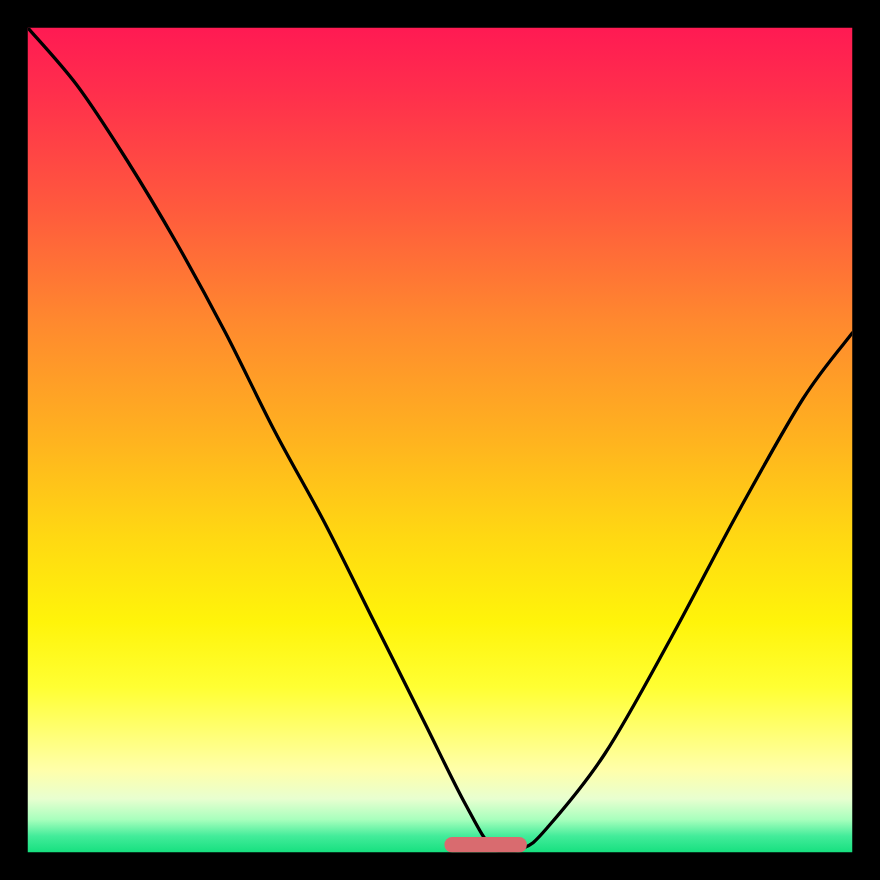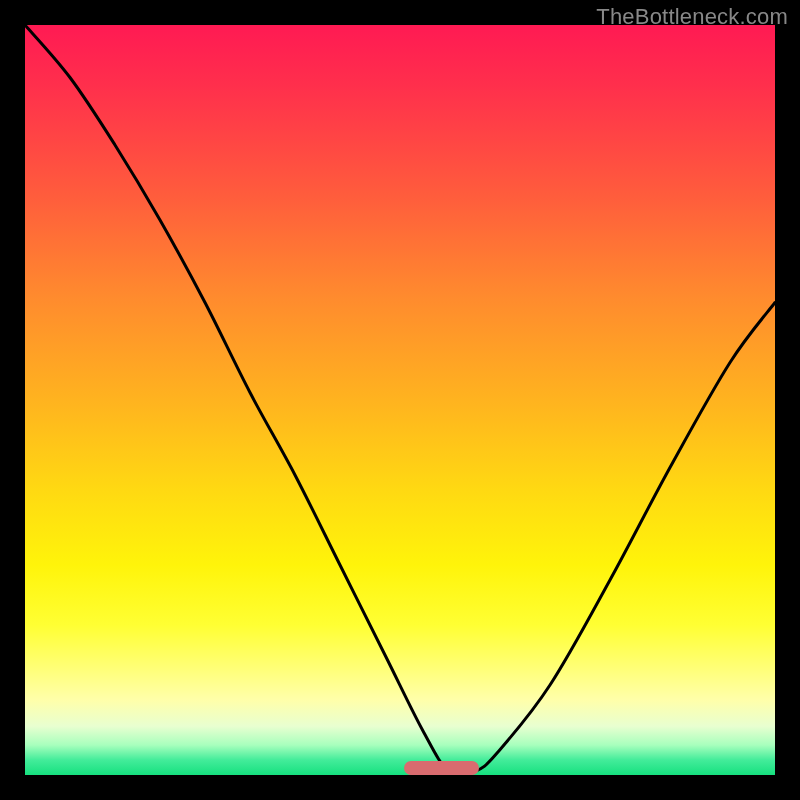--- a/index.html
+++ b/index.html
@@ -70,21 +70,20 @@
     background: #d96b6f;
     z-index: 3;
     bottom: 0px;
   }
 </style>
 </head>
 <body>
 
 <div class="frame">
 
-  <div class="watermark">TheBottleneck.com</div>
 
   <div class="plot-area">
     <div class="gradient"></div>
 
     <svg class="curve" viewBox="0 0 750 750" preserveAspectRatio="none">
       <path id="curve-path" fill="none" stroke="#000" stroke-width="3" stroke-linecap="round" stroke-linejoin="round" d="M 0.0 0.0 C 7.5 8.7, 30.0 32.5, 45.0 52.5 C 60.0 72.5, 75.0 96.3, 90.0 120.0 C 105.0 143.8, 120.0 168.8, 135.0 195.0 C 150.0 221.3, 165.0 248.8, 180.0 277.5 C 195.0 306.3, 210.0 338.8, 225.0 367.5 C 240.0 396.3, 255.0 421.3, 270.0 450.0 C 285.0 478.8, 300.0 510.0, 315.0 540.0 C 330.0 570.0, 346.3 602.5, 360.0 630.0 C 373.8 657.5, 386.9 685.6, 397.5 705.0 C 408.1 724.4, 415.0 739.4, 423.7 746.3 C 432.5 753.1, 441.9 749.4, 450.0 746.3 C 458.1 743.1, 460.0 741.9, 472.5 727.5 C 485.0 713.1, 506.3 688.8, 525.0 660.0 C 543.8 631.3, 565.0 591.3, 585.0 555.0 C 605.0 518.8, 625.0 478.8, 645.0 442.5 C 665.0 406.3, 687.5 365.0, 705.0 337.5 C 722.5 310.0, 742.5 287.5, 750.0 277.5"></path>
     </svg>
 
     <div id="marker" class="marker" style="width: 75px; left: 378.75px;"></div>
   </div>

